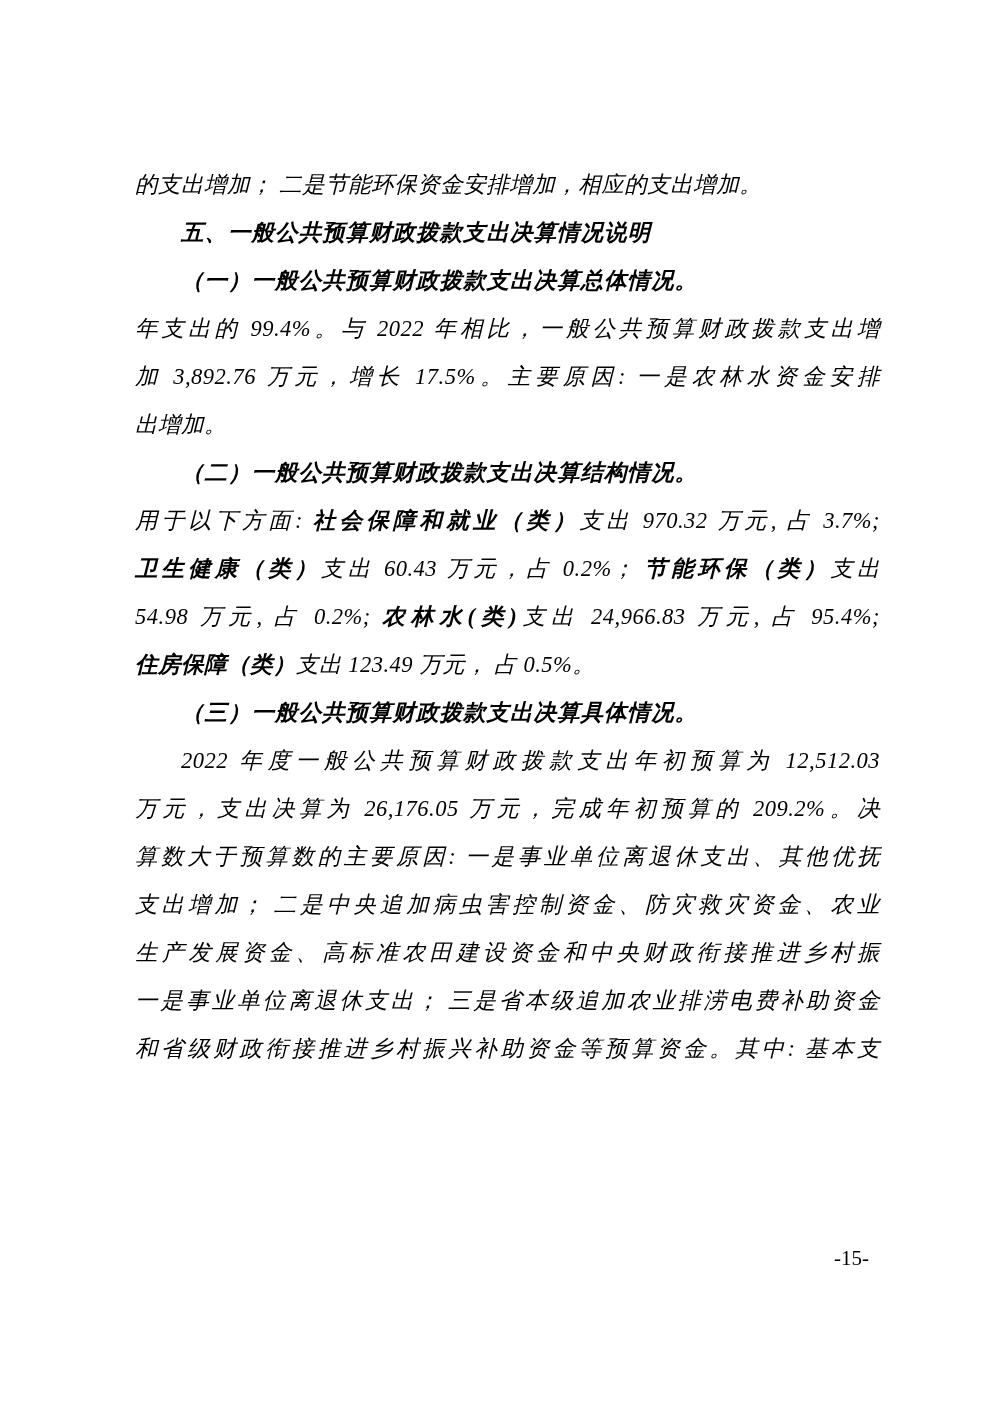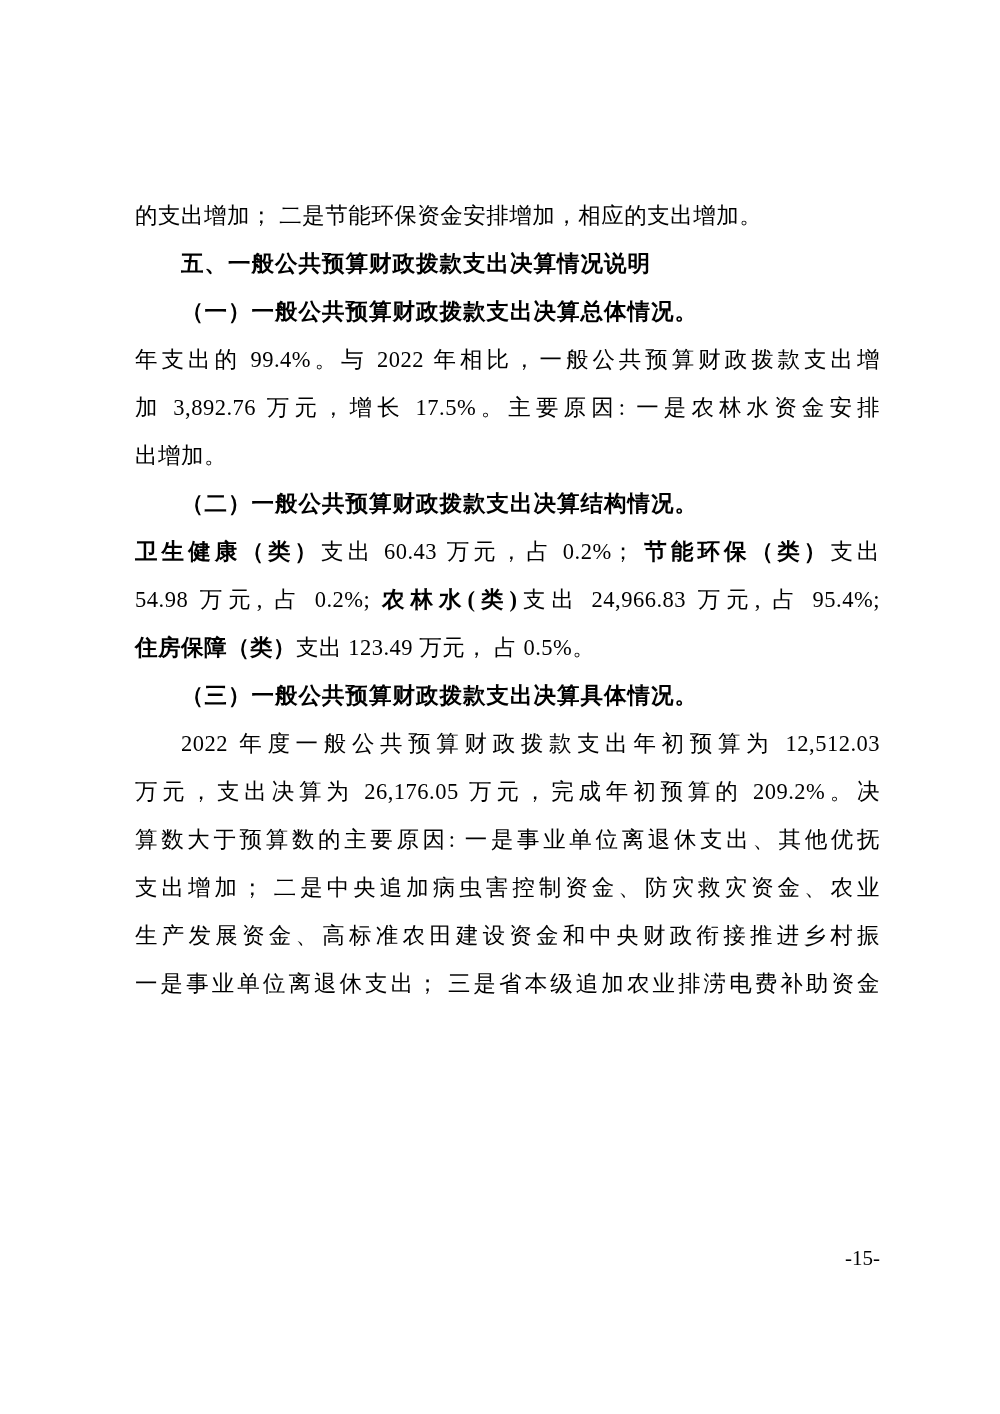--- a/index.html
+++ b/index.html
@@ -12,22 +12,23 @@
     width: 1000px;
     height: 1414px;
     background: #ffffff;
     color: #000000;
     font-family: "Liberation Serif", "DejaVu Serif", serif;
     overflow: hidden;
   }
   .content {
     position: absolute;
     left: 135px;
-    top: 192px;
+    top: 161px;
     width: 745px;
+    font-style: italic;
   }
   .line {
     font-size: 22.5px;
     line-height: 48px;
     height: 48px;
     white-space: nowrap;
     letter-spacing: 0.5px;
   }
   .line.indent { text-indent: 46px; }
   .line.justify {
@@ -39,46 +40,48 @@
     font-family: "Liberation Sans", "DejaVu Sans", sans-serif;
     letter-spacing: 1px;
   }
   .line.heading2 {
     font-weight: bold;
     letter-spacing: 1px;
   }
   .bold { font-weight: bold; }
   .footer {
     position: absolute;
-    left: 135px;
+    left: 124px;
     top: 1243px;
     width: 745px;
     text-align: right;
     font-size: 21px;
     line-height: 30px;
     font-family: "Liberation Serif", "DejaVu Serif", serif;
   }
 </style>
 </head>
 <body>
 
 <div class="page">
   <div class="content">
       <div class="line body"><span>的支出增加； 二是节能环保资金安排增加，相应的支出增加。</span></div>
       <div class="line heading1 indent"><span class="bold">五、一般公共预算财政拨款支出决算情况说明</span></div>
       <div class="line heading2 indent"><span class="bold">（一）一般公共预算财政拨款支出决算总体情况。</span></div>
       <div class="line body justify"><span>年支出的 99.4%。与 2022 年相比，一般公共预算财政拨款支出增</span></div>
       <div class="line body justify"><span>加 3,892.76 万元，增长 17.5%。主要原因: 一是农林水资金安排</span></div>
       <div class="line body"><span>出增加。</span></div>
       <div class="line heading2 indent"><span class="bold">（二）一般公共预算财政拨款支出决算结构情况。</span></div>
+      <div class="line body justify"><span>用于以下方面: </span><span class="bold">社会保障和就业（类）</span><span>支出 970.32 万元, 占 3.7%;</span></div>
       <div class="line body justify"><span class="bold">卫生健康（类）</span><span>支出 60.43 万元，占 0.2%； </span><span class="bold">节能环保（类）</span><span>支出</span></div>
       <div class="line body justify"><span>54.98 万元, 占 0.2%; </span><span class="bold">农林水(类)</span><span>支出 24,966.83 万元, 占 95.4%;</span></div>
       <div class="line body"><span class="bold">住房保障（类）</span><span>支出 123.49 万元， 占 0.5%。</span></div>
       <div class="line heading2 indent"><span class="bold">（三）一般公共预算财政拨款支出决算具体情况。</span></div>
       <div class="line body indent justify"><span>2022 年度一般公共预算财政拨款支出年初预算为 12,512.03</span></div>
       <div class="line body justify"><span>万元，支出决算为 26,176.05 万元，完成年初预算的 209.2%。决</span></div>
       <div class="line body justify"><span>算数大于预算数的主要原因: 一是事业单位离退休支出、其他优抚</span></div>
       <div class="line body justify"><span>支出增加； 二是中央追加病虫害控制资金、防灾救灾资金、农业</span></div>
       <div class="line body justify"><span>生产发展资金、高标准农田建设资金和中央财政衔接推进乡村振</span></div>
       <div class="line body justify"><span>一是事业单位离退休支出； 三是省本级追加农业排涝电费补助资金</span></div>
+      <div class="line body justify"><span>和省级财政衔接推进乡村振兴补助资金等预算资金。其中: 基本支</span></div>
     </div>
   <div class="footer">-15-</div>
 </div>
 
 </body></html>

